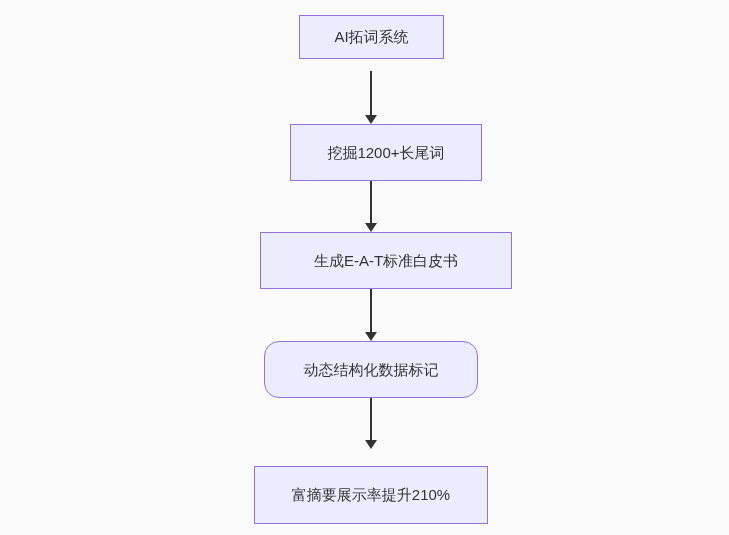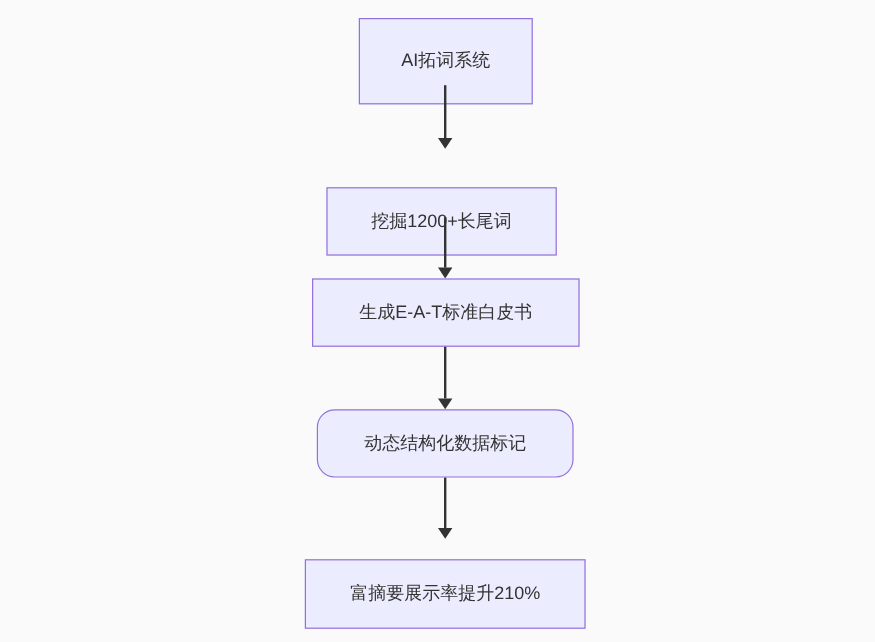--- a/index.html
+++ b/index.html
@@ -25,23 +25,23 @@
     background: var(--node-fill);
     border: 1px solid var(--node-border);
     color: var(--text-color);
     font-size: 15px;
     display: flex;
     align-items: center;
     justify-content: center;
     text-align: center;
     line-height: 1.3;
   }
-  .node-1 { left: 299px; top: 15px;  width: 145px; height: 72px; }
-  .node-2 { left: 272px; top: 124px; width: 192px; height: 57px; margin-top: 32px; }
-  .node-3 { left: 260px; top: 232px; width: 223px; height: 57px; }
+  .node-1 { left: 299px; top: 15px;  width: 145px; height: 44px; }
+  .node-2 { left: 290px; top: 124px; width: 192px; height: 57px; }
+  .node-3 { left: 260px; top: 232px; width: 252px; height: 57px; }
   .node-4 { left: 264px; top: 341px; width: 214px; height: 57px; border-radius: 15px; }
   .node-5 { left: 254px; top: 466px; width: 234px; height: 58px; }
 
   .arrow { position: absolute; left: 0; top: 0; }
   .arrow-line {
     position: absolute;
     width: 2px;
     background: var(--arrow-color);
     left: 370px;
   }

